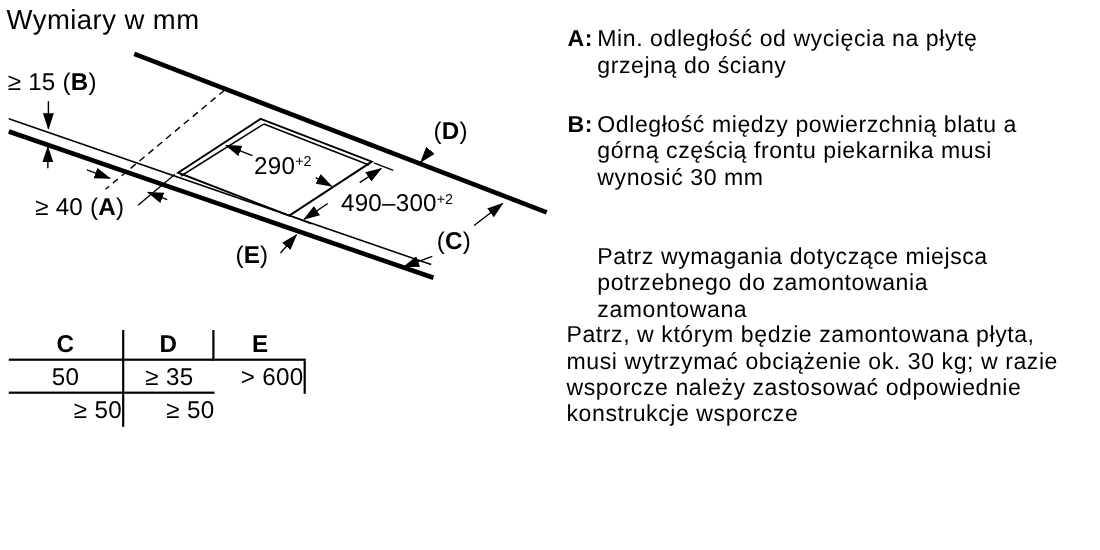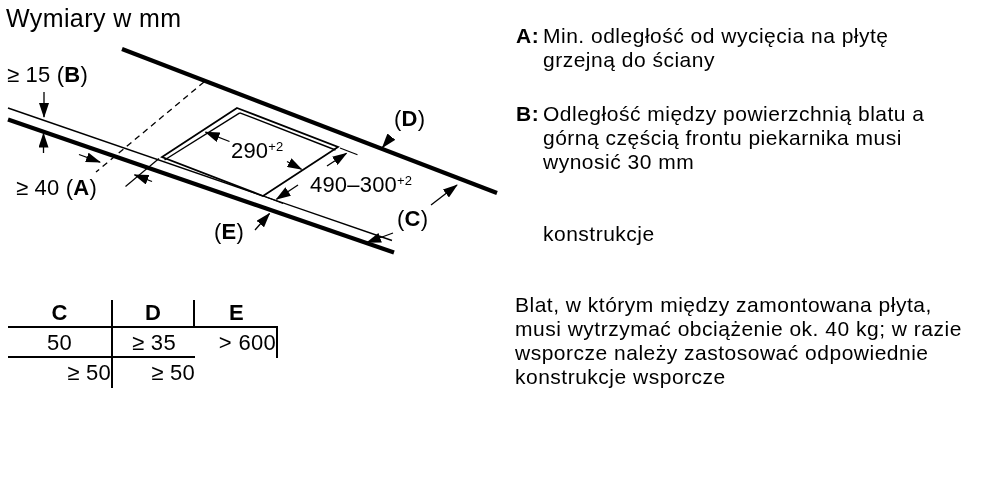--- a/index.html
+++ b/index.html
@@ -67,21 +67,21 @@
   <path class="ln" d="M255,230 L269.5,213.5" stroke-width="1.3" marker-end="url(#arr)"></path>
 
   <path class="ln" d="M431,205 L457,185" stroke-width="1.3" marker-end="url(#arr)"></path>
   <path class="ln" d="M393,233 L367,242.5" stroke-width="1.3" marker-end="url(#arr)"></path>
 </svg>
 
 <div class="abs dimlabel" style="left:7px;top:62px;">
   <span>≥ 15 (</span><span class="bl">B</span><span>)</span>
 </div>
 
-<div class="abs dimlabel" style="left:16px;top:175px;">
+<div class="abs dimlabel" style="left:32px;top:175px;">
   <span>≥ 40 (</span><span class="bl">A</span><span>)</span>
 </div>
 
 <div class="abs dimlabel" style="left:231px;top:138px;">
   <span>290</span><span class="tol">+2</span>
 </div>
 
 <div class="abs dimlabel" style="left:310px;top:172px;">
   <span>490–300</span><span class="tol">+2</span>
 </div>
@@ -122,21 +122,23 @@
 <div class="abs note note-row" style="left:516px;top:102px;width:470px;">
   <span class="note-label">B:</span>
   <span>
     <span class="note-line">Odległość między powierzchnią blatu a</span>
     <span class="note-line">górną częścią frontu piekarnika musi</span>
     <span class="note-line">wynosić 30 mm</span>
   </span>
 </div>
 
 <div class="abs note" style="left:543px;top:222px;width:445px;">
-  <span class="note-line">konstrukcje</span>
+  <span class="note-line">Patrz wymagania dotyczące miejsca</span>
+  <span class="note-line">potrzebnego do zamontowania</span>
+  <span class="note-line">zamontowana</span>
 </div>
 
 <div class="abs note" style="left:515px;top:293px;width:480px;">
-  <span class="note-line">Blat, w którym między zamontowana płyta,</span>
-  <span class="note-line">musi wytrzymać obciążenie ok. 40 kg; w razie</span>
+  <span class="note-line">Patrz, w którym będzie zamontowana płyta,</span>
+  <span class="note-line">musi wytrzymać obciążenie ok. 30 kg; w razie</span>
   <span class="note-line">wsporcze należy zastosować odpowiednie</span>
   <span class="note-line">konstrukcje wsporcze</span>
 </div>
 
 </body></html>

